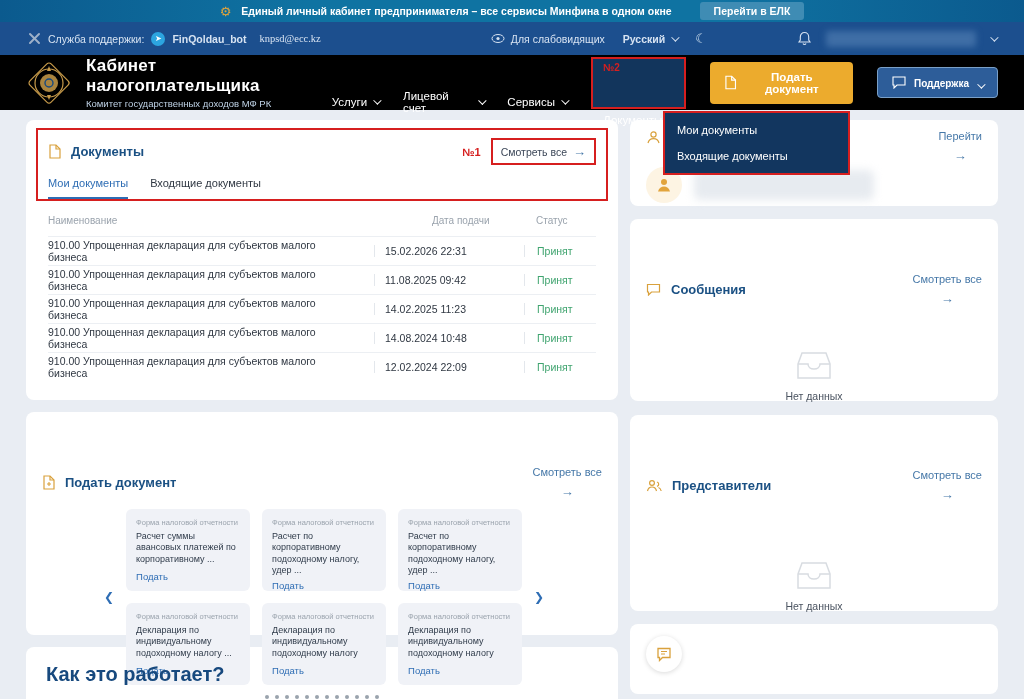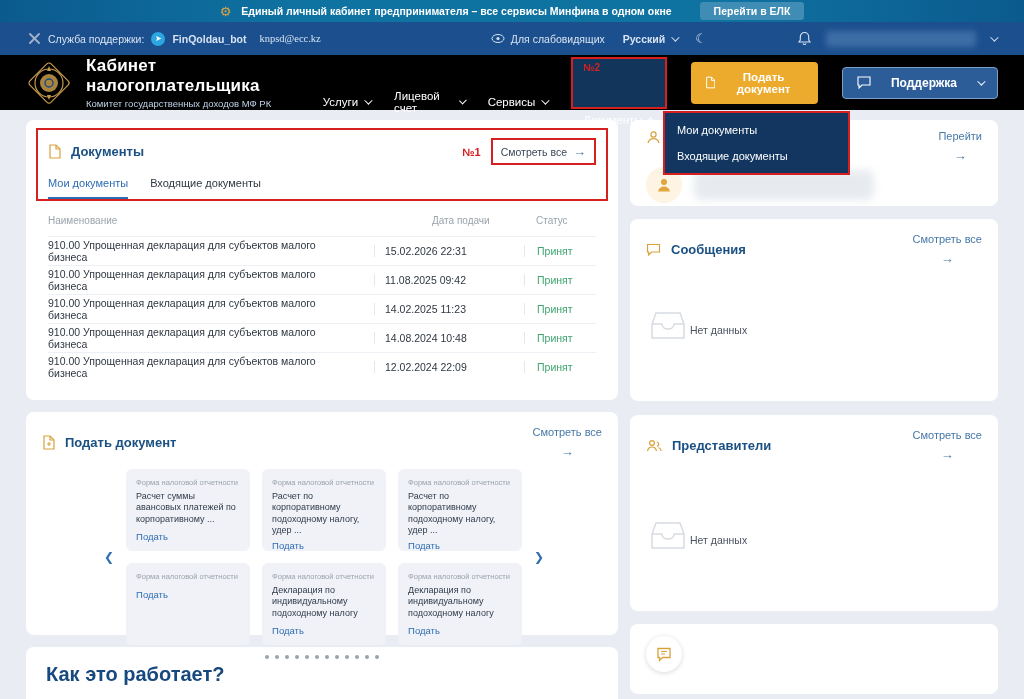--- a/index.html
+++ b/index.html
@@ -41,36 +41,36 @@
   .logo { width:46px; height:46px; margin-right:14px; flex:none; }
   .brand .ttl { font-size:17px; font-weight:bold; letter-spacing:.2px; }
   .brand .sub { font-size:9.5px; color:#bfd2e6; margin-top:2px; }
   .nav { display:flex; align-items:center; gap:24px; margin-left:auto; font-size:11.5px; }
   .nav-item { display:flex; align-items:center; gap:6px; cursor:pointer; color:#fff;margin-top:38px; }
   .nav-docs-box { border:2px solid #d61f1f; background:#12355c; padding:3px 10px 9px 10px;
     height:52px; display:flex; flex-direction:column; justify-content:flex-start; }
   .nav-anno { color:#d61f1f; font-size:10px; font-weight:bold; margin-bottom:3px; }
   .submit-doc-btn { display:flex; align-items:center; gap:8px; background:#ecab2d; color:#fff;
     font-size:11.5px; font-weight:bold; border:none; border-radius:4px; padding:9px 14px; cursor:pointer; }
-  .support-btn { display:flex; align-items:center; gap:20px; background:#2d5d99; color:#fff;
-    font-size:12px; font-weight:bold; border:1px solid #7aa0c8; border-radius:4px;
+  .support-btn { display:flex; align-items:flex-end; gap:8px; background:#2d5d99; color:#fff;
+    font-size:10px; font-weight:bold; border:1px solid #7aa0c8; border-radius:4px;
     padding:8px 14px; cursor:pointer; }
 
   
   .docs-dropdown { position:absolute; left:663px; top:111px; width:187px; background:#12365f;
     border:2px solid #d61f1f; z-index:30; padding:4px 0; }
   .dd-item { color:#fff; font-size:11px; padding:7px 12px; cursor:pointer; }
 
   
   .content { display:flex; gap:12px; padding:10px 26px 0 26px; }
   .col-left { width:592px; flex:none; }
   .col-right { flex:1; }
   .card { background:#fff; border-radius:8px; }
 
-  .panel-head { display:flex; align-items:center; gap:10px; }
+  .panel-head { display:flex; align-items:center; gap:10px;margin-top:40px; }
   .panel-title { color:#1a5083; font-size:13px; font-weight:bold; }
   .view-all { margin-left:auto; color:#4678a8; font-size:11px; cursor:pointer;
     display:flex; align-items:center; gap:6px;flex-direction:column; }
   .arrow-r { color:#4678a8; font-size:13px; }
 
   
   .docs-card { height:280px; padding:8px 10px; margin-bottom:12px; }
   .docs-anno-box { border:2px solid #d61f1f; padding:8px 10px 0 10px; }
   .docs-head-row { display:flex; align-items:center; gap:10px; }
   .anno1 { color:#d61f1f; font-size:11px; font-weight:bold; margin-left:auto; }
@@ -105,21 +105,21 @@
   
   .profile-card { height:86px; padding:10px 16px; margin-bottom:13px; position:relative; }
   .profile-top { display:flex; align-items:flex-start; }
   .profile-body { display:flex; align-items:center; gap:12px; margin-top:4px; }
   .avatar { width:36px; height:36px; border-radius:50%; background:#fdf4e3;
     display:flex; align-items:center; justify-content:center; flex:none; }
   .name-redact { width:180px; height:30px; border-radius:6px; background:#e7ebf0; filter:blur(4px); }
 
   .messages-card { height:182px; padding:14px 16px; margin-bottom:14px; }
   .reps-card { height:196px; padding:14px 16px; margin-bottom:13px; }
-  .empty { display:flex; flex-direction:row; align-items:center; }
+  .empty { display:flex; flex-direction:column; align-items:center; }
   .empty-msg { margin-top:44px; } .empty-rep { margin-top:58px; }
   .empty-label { color:#4a5360; font-size:10.5px; margin-top:8px; }
 
   
   .how-card { height:70px; padding:16px 20px; }
   .how-title { color:#17497e; font-size:20px; font-weight:bold; }
   .chatbot-card { height:70px; padding:12px 16px; }
   .chatbot-circle { width:36px; height:36px; border-radius:50%; background:#fff;
     box-shadow:0 1px 5px rgba(0,0,0,.15); display:flex; align-items:center; justify-content:center; }
 </style>
@@ -314,20 +314,21 @@
             <span class="fc-title">Расчет по корпоративному подоходному налогу, удер ...</span>
             <span class="fc-act">Подать</span>
           </div>
           <div class="form-card">
             <span class="fc-cat">Форма налоговой отчетности</span>
             <span class="fc-title">Расчет по корпоративному подоходному налогу, удер ...</span>
             <span class="fc-act">Подать</span>
           </div>
           <div class="form-card">
             <span class="fc-cat">Форма налоговой отчетности</span>
+            <span class="fc-title">Декларация по индивидуальному подоходному налогу ...</span>
             <span class="fc-act">Подать</span>
           </div>
           <div class="form-card">
             <span class="fc-cat">Форма налоговой отчетности</span>
             <span class="fc-title">Декларация по индивидуальному подоходному налогу</span>
             <span class="fc-act">Подать</span>
           </div>
           <div class="form-card">
             <span class="fc-cat">Форма налоговой отчетности</span>
             <span class="fc-title">Декларация по индивидуальному подоходному налогу</span>

